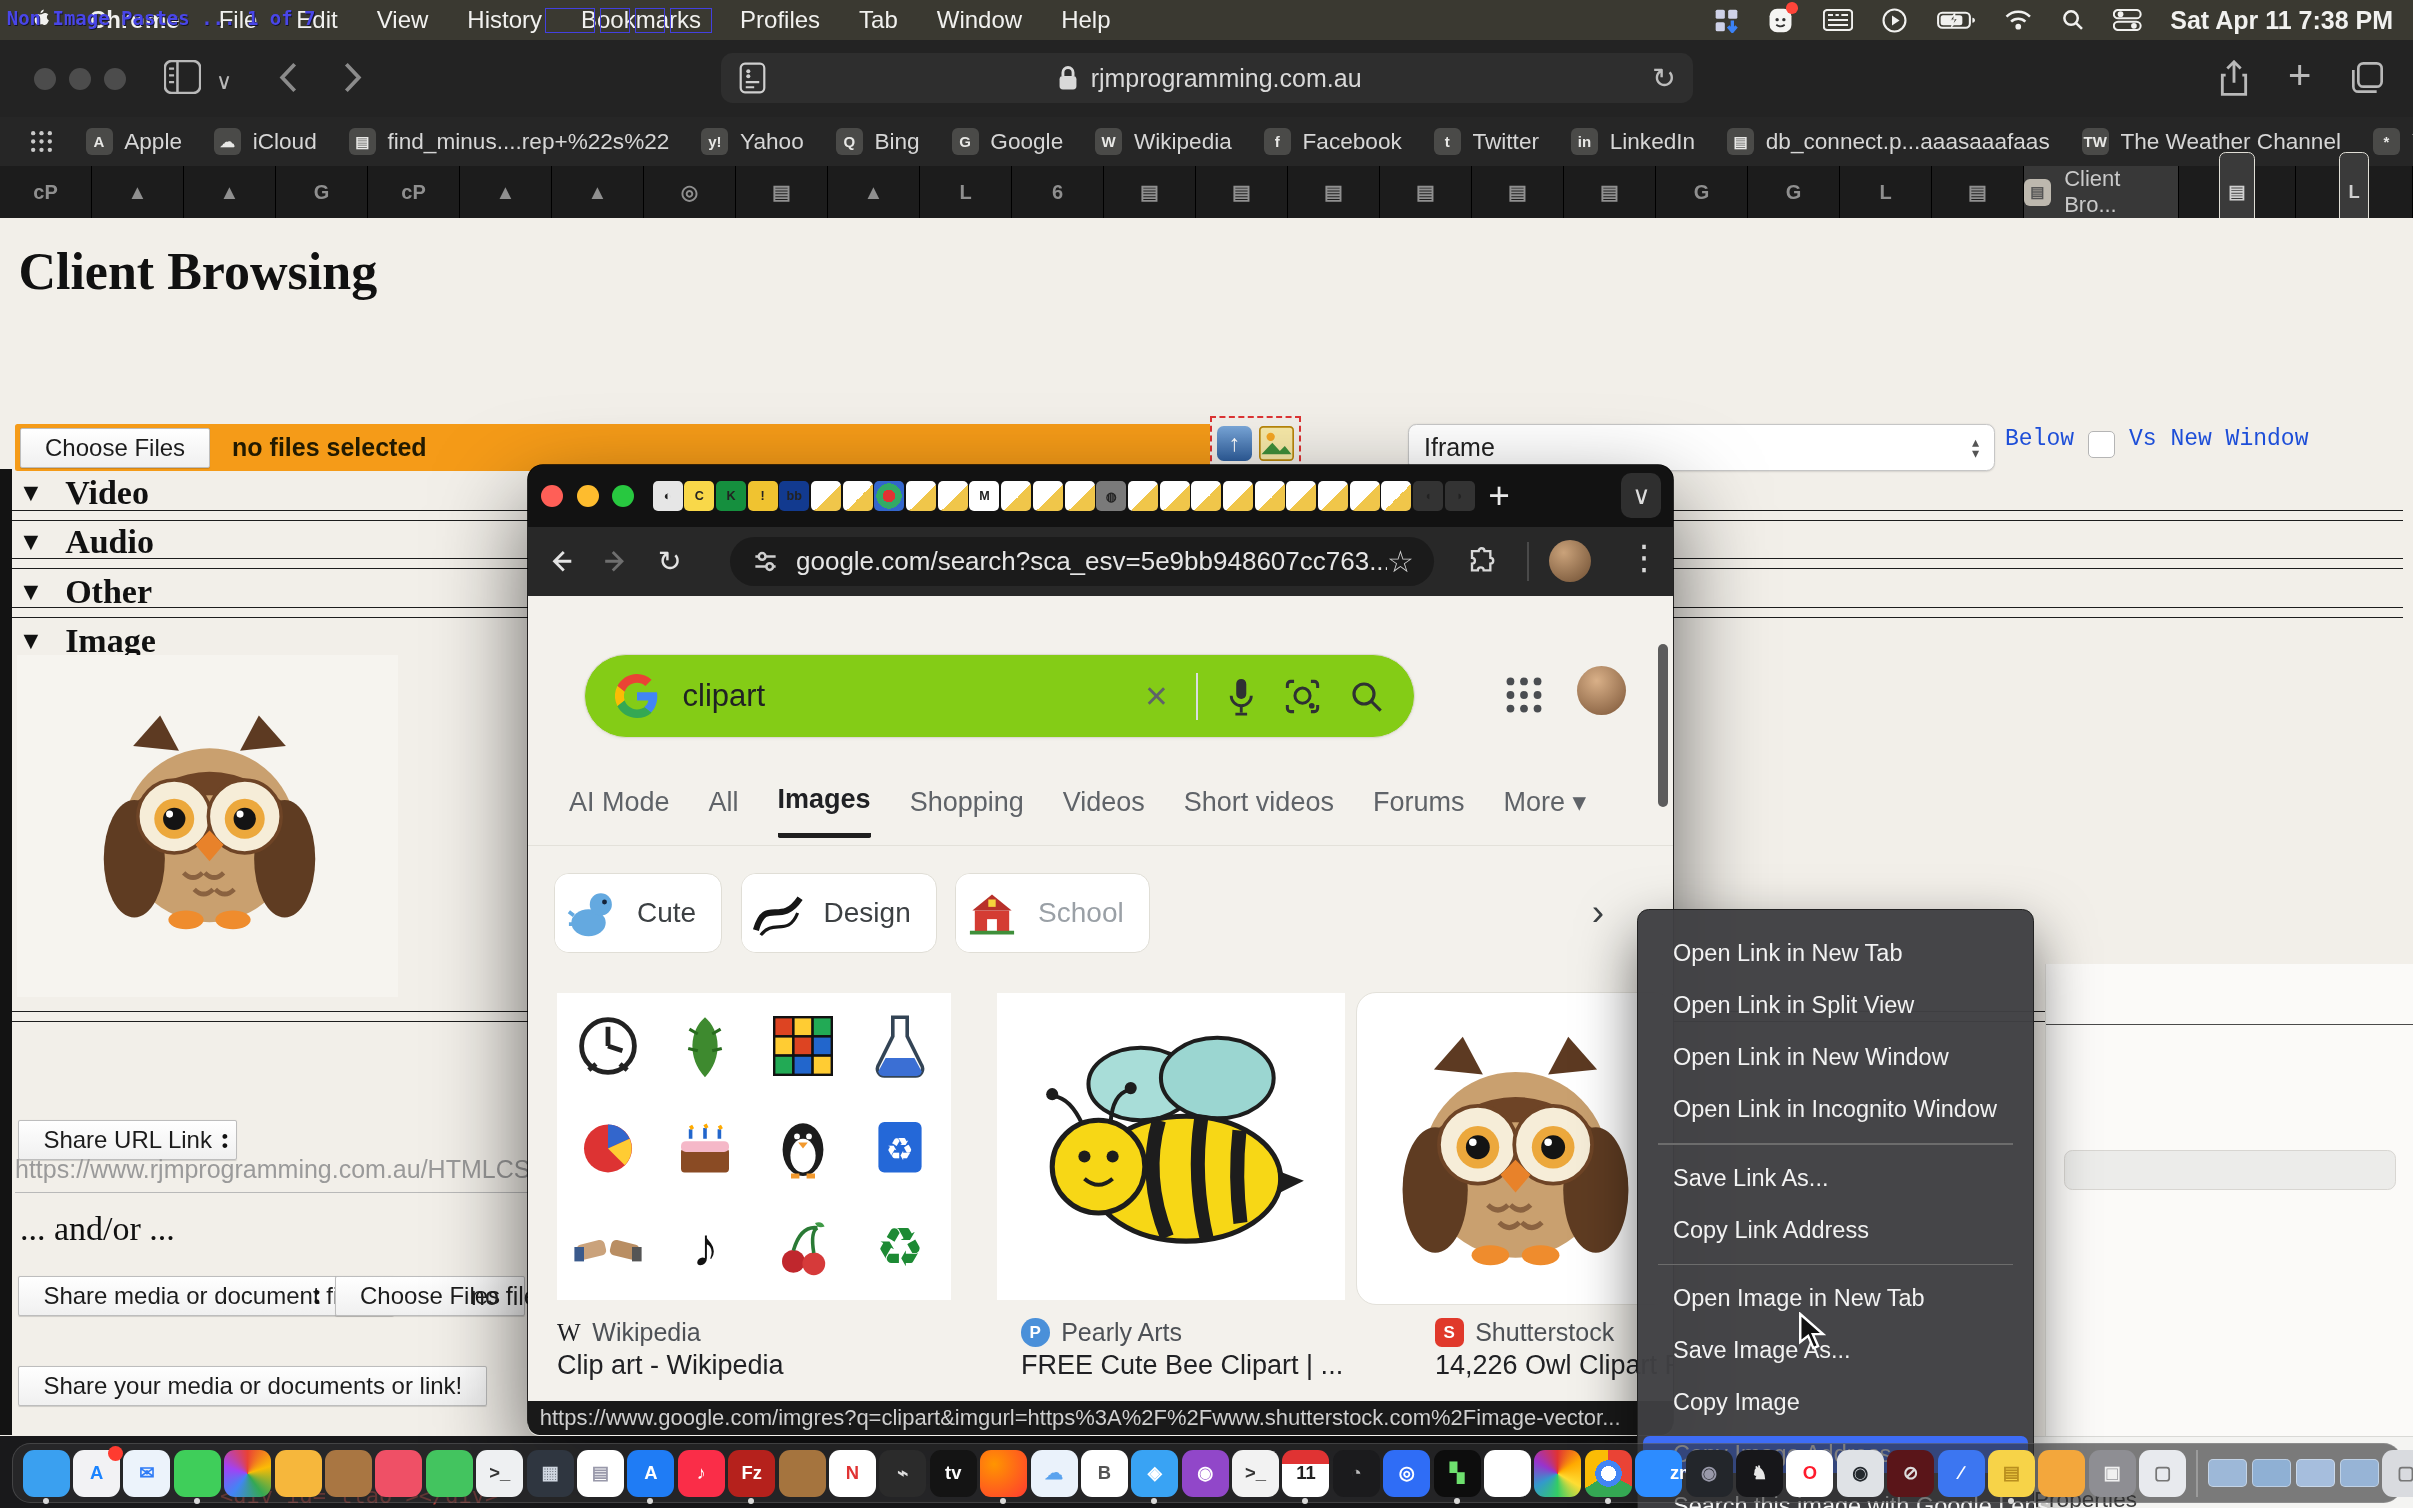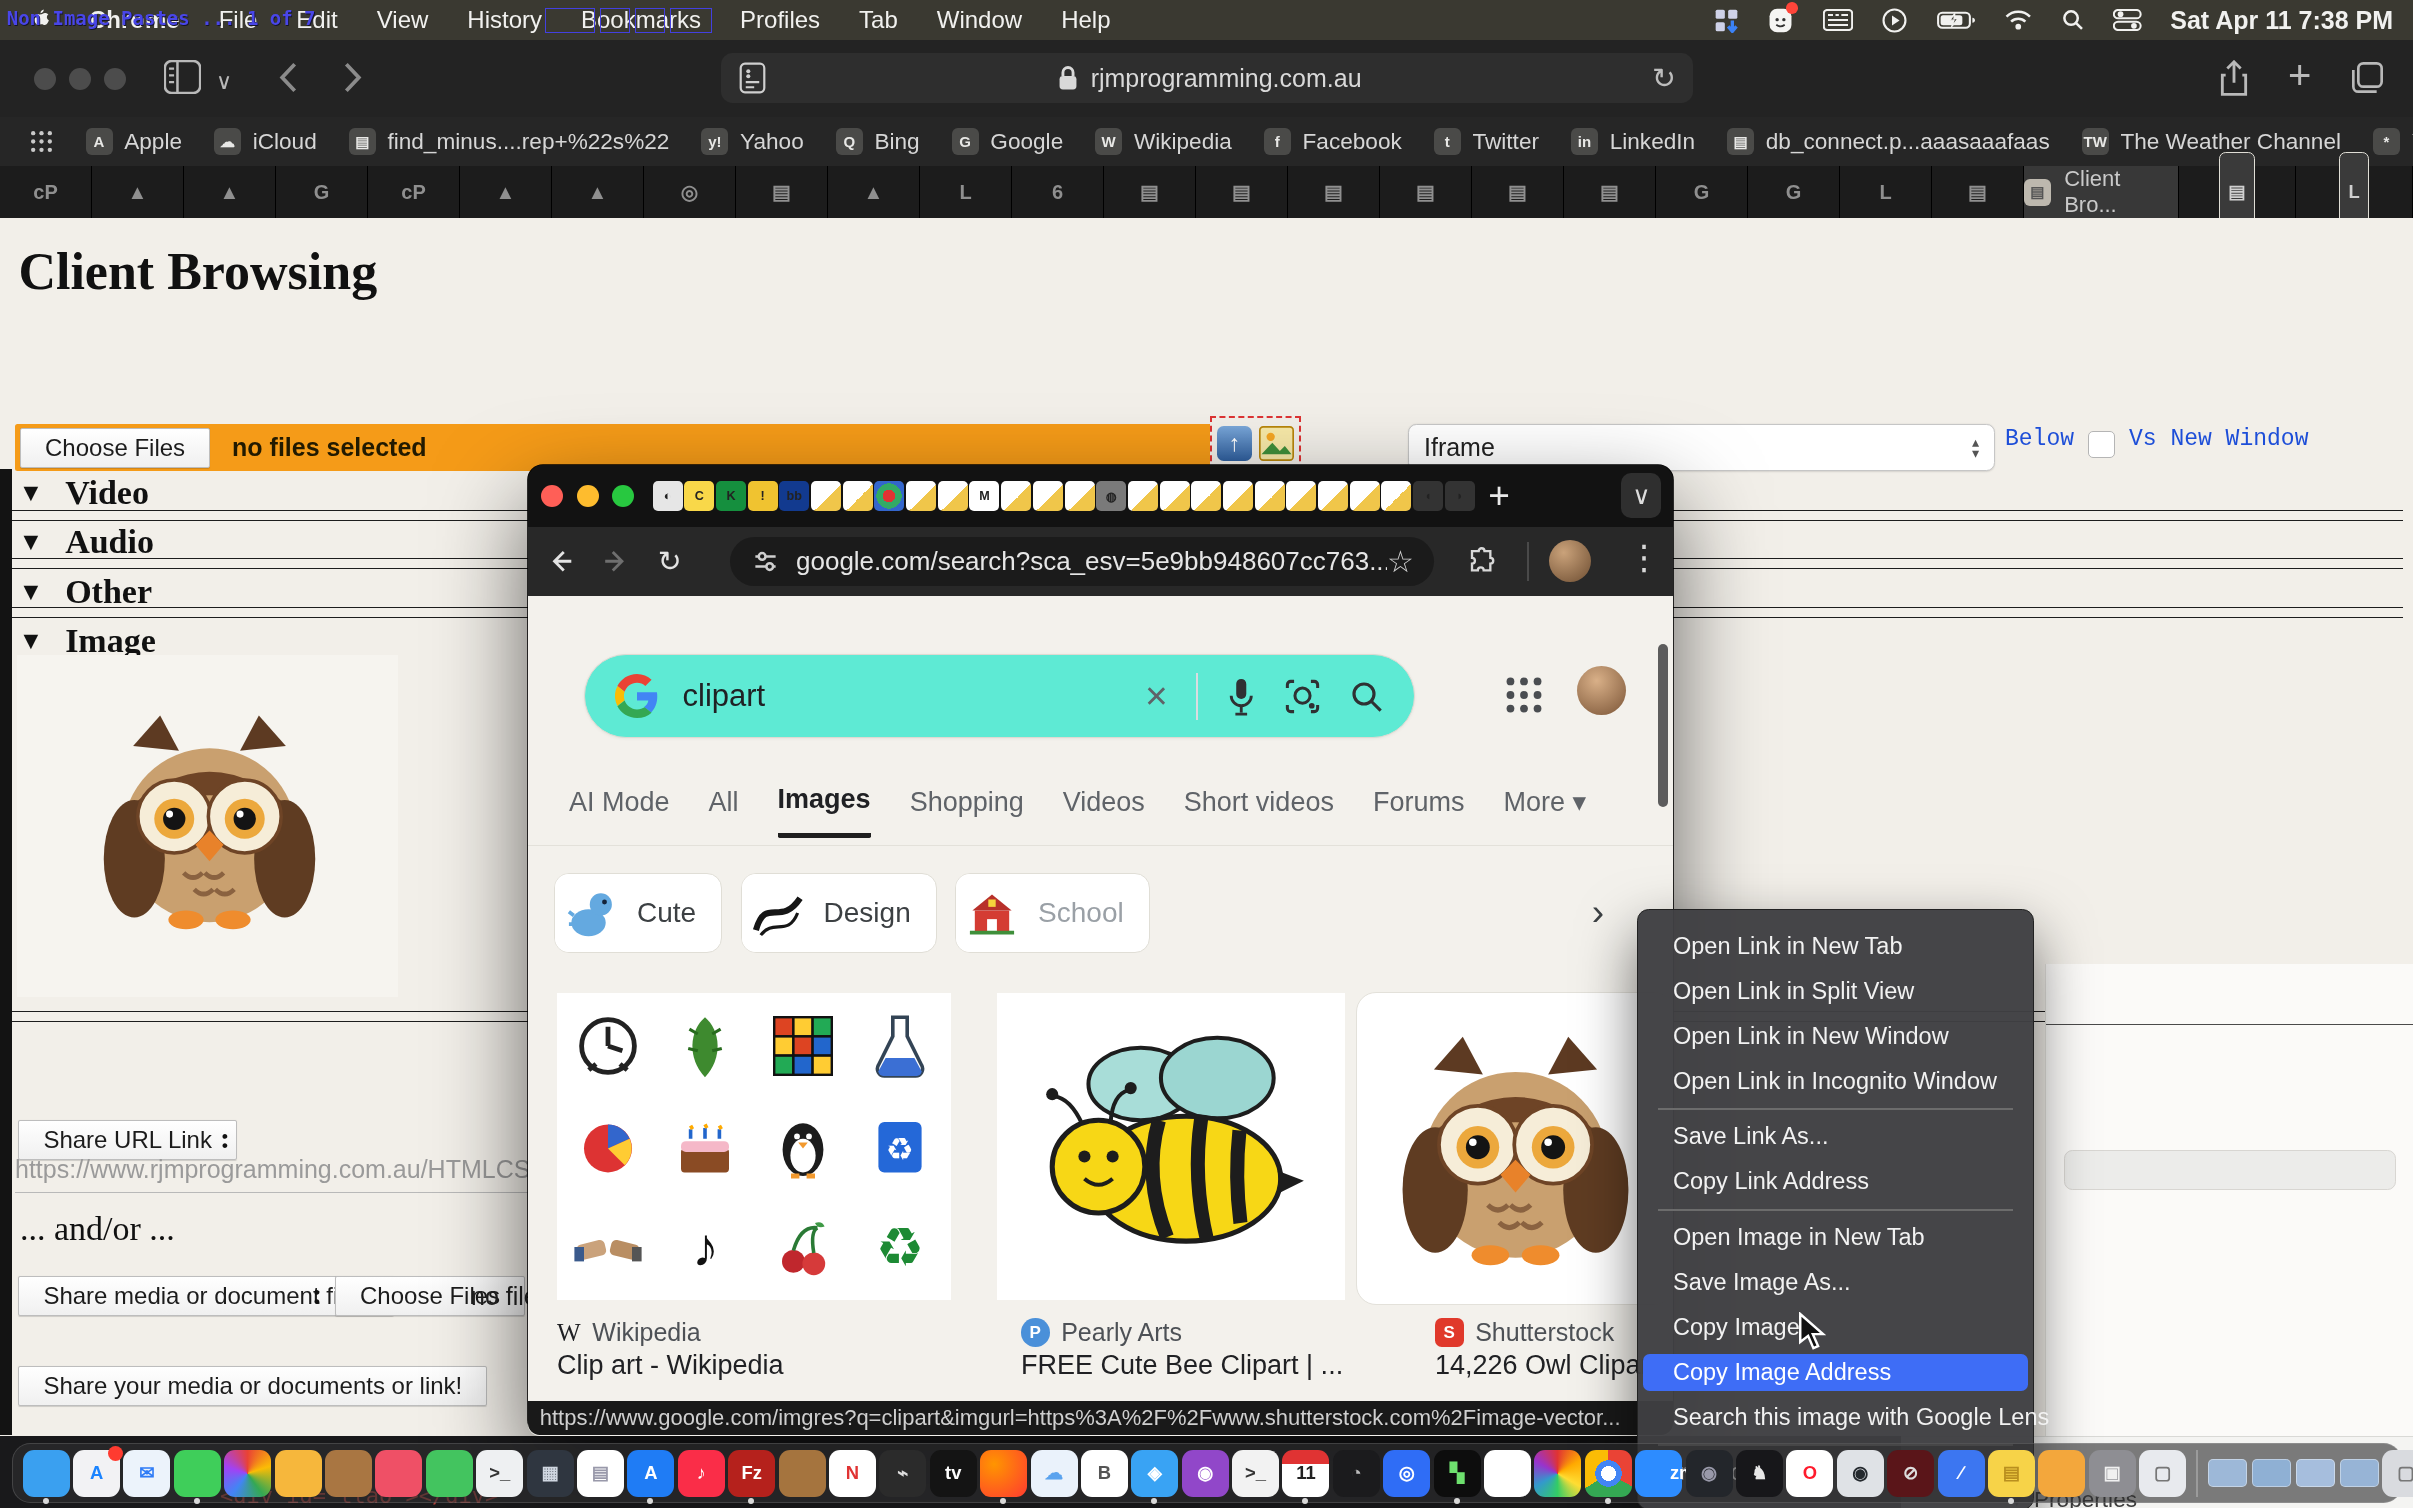--- a/index.html
+++ b/index.html
@@ -57,21 +57,21 @@
 #cw-top{position:absolute;left:0;top:0;width:1145px;height:62px;background:#121212;border-radius:15px 15px 0 0;display:flex;align-items:center}
 .cl{width:22px;height:22px;border-radius:50%;margin-left:13.4px}
 #mini-tabs{display:flex;gap:1.7px;margin-left:18.4px}
 .mtab{width:30px;height:30px;border-radius:5px;display:flex;align-items:center;justify-content:center;font-size:12.6px;font-weight:700;color:#222;overflow:hidden}
 #cw-plus{color:#e8e8e8;font-size:37px;margin-left:13.4px;font-weight:400}
 #cw-chev{position:absolute;right:11.7px;top:8.4px;width:40px;height:45px;background:#2f2f2f;border-radius:10px;color:#ddd;display:flex;align-items:center;justify-content:center;font-size:25px}
 #cw-nav{position:absolute;left:0;top:62px;width:1145px;height:69px;background:#282828;display:flex;align-items:center}
 .nav-ic{color:#e3e3e3;font-size:28.5px;width:54px;text-align:center}
 #cw-pill{position:absolute;left:202px;top:10px;width:704px;height:49px;background:#1b1b1b;border-radius:25px;display:flex;align-items:center;color:#e6e6e6;font-size:26px}
 #cw-content{position:absolute;left:0;top:131px;width:1145px;height:840px;background:#f3f1ec;border-radius:0 0 11.7px 11.7px;overflow:hidden}
-#g-pill{position:absolute;left:56px;top:58px;width:831px;height:84px;background:#5eead4;border:0.8px solid #dedad2;border-radius:44px;display:flex;align-items:center;padding:0 30px;box-shadow:0 0.8px 3.4px rgba(0,0,0,.06)}
+#g-pill{position:absolute;left:56px;top:58px;width:831px;height:84px;background:#84cc16;border:0.8px solid #dedad2;border-radius:44px;display:flex;align-items:center;padding:0 30px;box-shadow:0 0.8px 3.4px rgba(0,0,0,.06)}
 #g-query{font-size:31px;color:#202124;margin-left:23.5px}
 .g-ic{display:flex;align-items:center;justify-content:center}
 #g-scroll{position:absolute;left:1130px;top:3.4px;width:10px;height:833px}
 #g-thumb{position:absolute;left:0;top:45px;width:10px;height:163px;background:#5c5c5c;border-radius:5px}
 #g-tabs{position:absolute;left:41px;top:188px;display:flex;gap:39px;font-size:27px;color:#5f6368;align-items:center}
 .g-tab{padding-bottom:18.4px;white-space:nowrap}
 .g-tab.active{color:#202124;font-weight:700;border-bottom:5.9px solid #1f1f1f;border-radius:0 0 1.7px 1.7px}
 #g-tabline{position:absolute;left:0;top:249px;width:1145px;border-top:0.8px solid #e3e1da}
 #chips{position:absolute;left:26px;top:277px;display:flex;gap:18.4px}
 .chip{height:80px;background:#fff;border:0.8px solid #e0ded6;border-radius:15px;display:flex;align-items:center;overflow:hidden}
@@ -82,21 +82,21 @@
 #collage{left:29px;width:394px;height:307px;display:grid;grid-template-columns:repeat(4,1fr);gap:5px;padding:5px}
 .ctile{background:#fff;display:flex;align-items:center;justify-content:center;font-size:44px}
 #owl-card{position:absolute;left:828px;top:396px;width:318px;height:313px;background:#fff;border:1.7px solid #e3e1da;border-radius:20px;display:flex;align-items:center;justify-content:center}
 .cap{position:absolute;color:#4d5156;font-size:25px;display:flex;align-items:center;gap:11.7px}
 .cap-title{position:absolute;color:#202124;font-size:27px;white-space:nowrap}
 .fav{width:28.5px;height:28.5px;border-radius:50%;display:flex;align-items:center;justify-content:center;color:#fff;font-size:17px;font-weight:700}
 #g-status{position:absolute;left:0;top:805px;width:1145px;height:34px;background:#191919;border-radius:0 0 11.7px 11.7px;color:#cfcfcf;font-size:22px;line-height:34px;padding-left:11.7px;white-space:nowrap;overflow:hidden}
 
 
 #ctx{position:absolute;left:1637px;top:909px;width:397px;z-index:40;background:rgba(63,63,66,.97);border-radius:11.7px;border:0.8px solid #222;box-shadow:0 25px 59px rgba(0,0,0,.55);padding:10px 0;color:#f2f2f2;font-size:23.5px}
-.cm-item{height:37px;line-height:37px;padding-left:30px;white-space:nowrap;border-radius:6.7px;margin:8px 5px}
+.cm-item{height:37px;line-height:37px;padding-left:30px;white-space:nowrap;border-radius:6.7px;margin:15px 5px}
 .cm-item.hl{background:#3e6df6;color:#fff}
 .cm-item.sep{height:1.7px;line-height:1.7px;background:#6c6c6c;margin:8.4px 20px;padding:0;border-radius:0}
 
 
 #below-left{position:absolute;left:0;top:1436px;width:1901px;height:73px;background:#19191b;z-index:1}
 #below-right{position:absolute;left:1901px;top:1436px;width:513px;height:73px;background:#f4f4f2;border-top:0.8px solid #d9d9d6;z-index:1;color:#333}
 #dt-code{position:absolute;left:220px;top:1483px;z-index:2;font-family:"DejaVu Sans Mono",monospace;font-size:22px;color:#b3403a}
 #dt-props{position:absolute;right:277px;top:50px;font-size:22.6px;display:flex;gap:10px;align-items:center;color:#3c3c3c}
 #dock{position:absolute;left:11.7px;top:1443px;width:2390px;height:60px;z-index:50;background:rgba(46,46,48,.62);border:0.8px solid rgba(255,255,255,.14);border-radius:18.4px;display:flex;align-items:center;gap:3.4px;padding:0 10px}
 .dk{width:47px;height:47px;border-radius:11px;display:flex;align-items:center;justify-content:center;font-size:18.4px;font-weight:700;position:relative;flex:0 0 auto}

